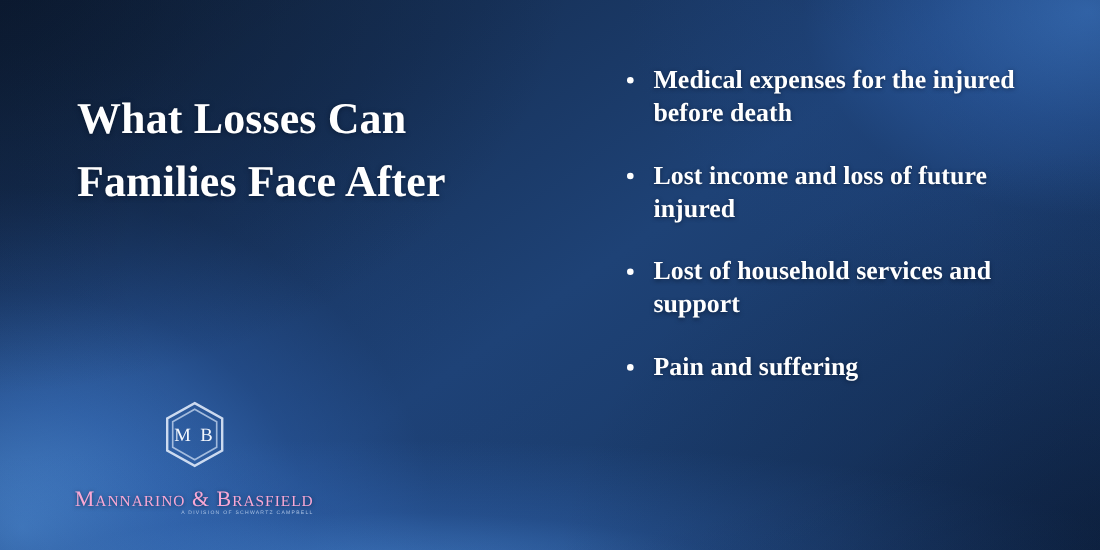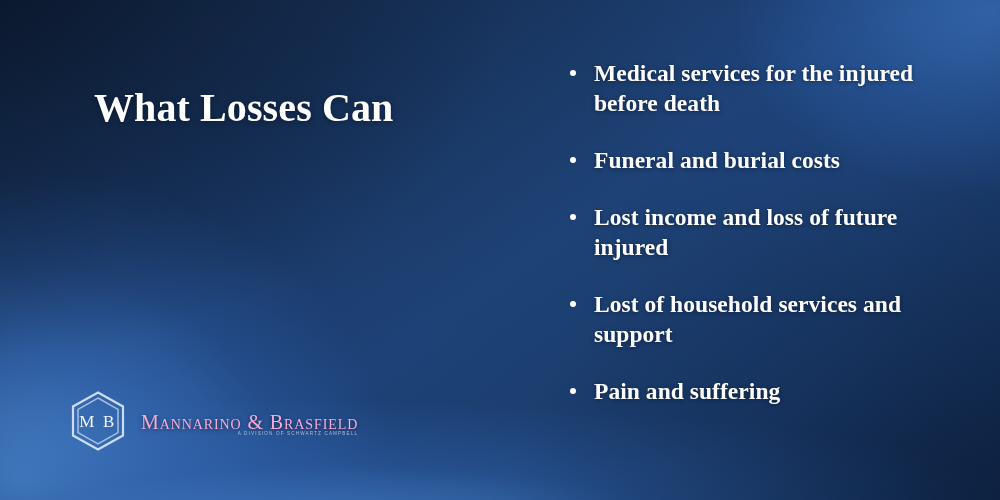--- a/index.html
+++ b/index.html
@@ -76,21 +76,21 @@
     left: 70px;
     top: 52px;
     width: 440px;
     color: #ffffff;
     font-size: 40px;
     font-weight: 700;
     line-height: 57px;
     letter-spacing: 0.1px;
     text-shadow: 0 1px 5px rgba(4,14,32,0.55);
   }
-  #headline .hl-line { display: block; white-space: nowrap; margin-left: 24px; }
+  #headline .hl-line { display: block; white-space: nowrap; }
 
   
   #bullet-list {
     position: absolute;
     left: 566px;
     top: 58px;
     width: 400px;
     margin: 0;
     padding: 0;
     list-style: none;
@@ -114,24 +114,25 @@
     width: 6px;
     height: 6px;
     border-radius: 50%;
     background: #ffffff;
   }
 
   
   #logo {
     position: absolute;
     left: 68px;
-    top: 390px;
+    top: 364px;
     display: flex;
     align-items: center;
     gap: 13px;
+    flex-direction: column;
   }
   #logo-hex { width: 60px; height: 62px; display: block; }
   #logo-hex .hex-outer {
     fill: none;
     stroke: rgba(226,236,250,0.88);
     stroke-width: 2.2;
   }
   #logo-hex .hex-inner {
     fill: none;
     stroke: rgba(214,228,248,0.70);
@@ -174,30 +175,27 @@
   <div class="bg-layer" id="bg-base"></div>
   <div class="bg-layer" id="bg-glow-bottomleft"></div>
   <div class="bg-layer" id="bg-glow-topright"></div>
   <div class="bg-layer" id="bg-glow-bottomedge"></div>
   <div class="bg-layer" id="bg-shade-topleft"></div>
   <div class="bg-layer" id="bg-shade-bottomright"></div>
   <div class="bg-layer" id="bg-vignette"></div>
 
   <h1 id="headline">
     <span class="hl-line">What Losses Can</span>
+    <span class="hl-line">Families Face After</span>
   </h1>
 
   <ul id="bullet-list">
     <li class="bullet-item">
       <span class="bullet-marker"></span>
-      <span>Medical services for the injured before death</span>
-    </li>
-    <li class="bullet-item">
-      <span class="bullet-marker"></span>
-      <span>Funeral and burial costs</span>
+      <span>Medical expenses for the injured before death</span>
     </li>
     <li class="bullet-item">
       <span class="bullet-marker"></span>
       <span>Lost income and loss of future injured</span>
     </li>
     <li class="bullet-item">
       <span class="bullet-marker"></span>
       <span>Lost of household services and support</span>
     </li>
     <li class="bullet-item">

